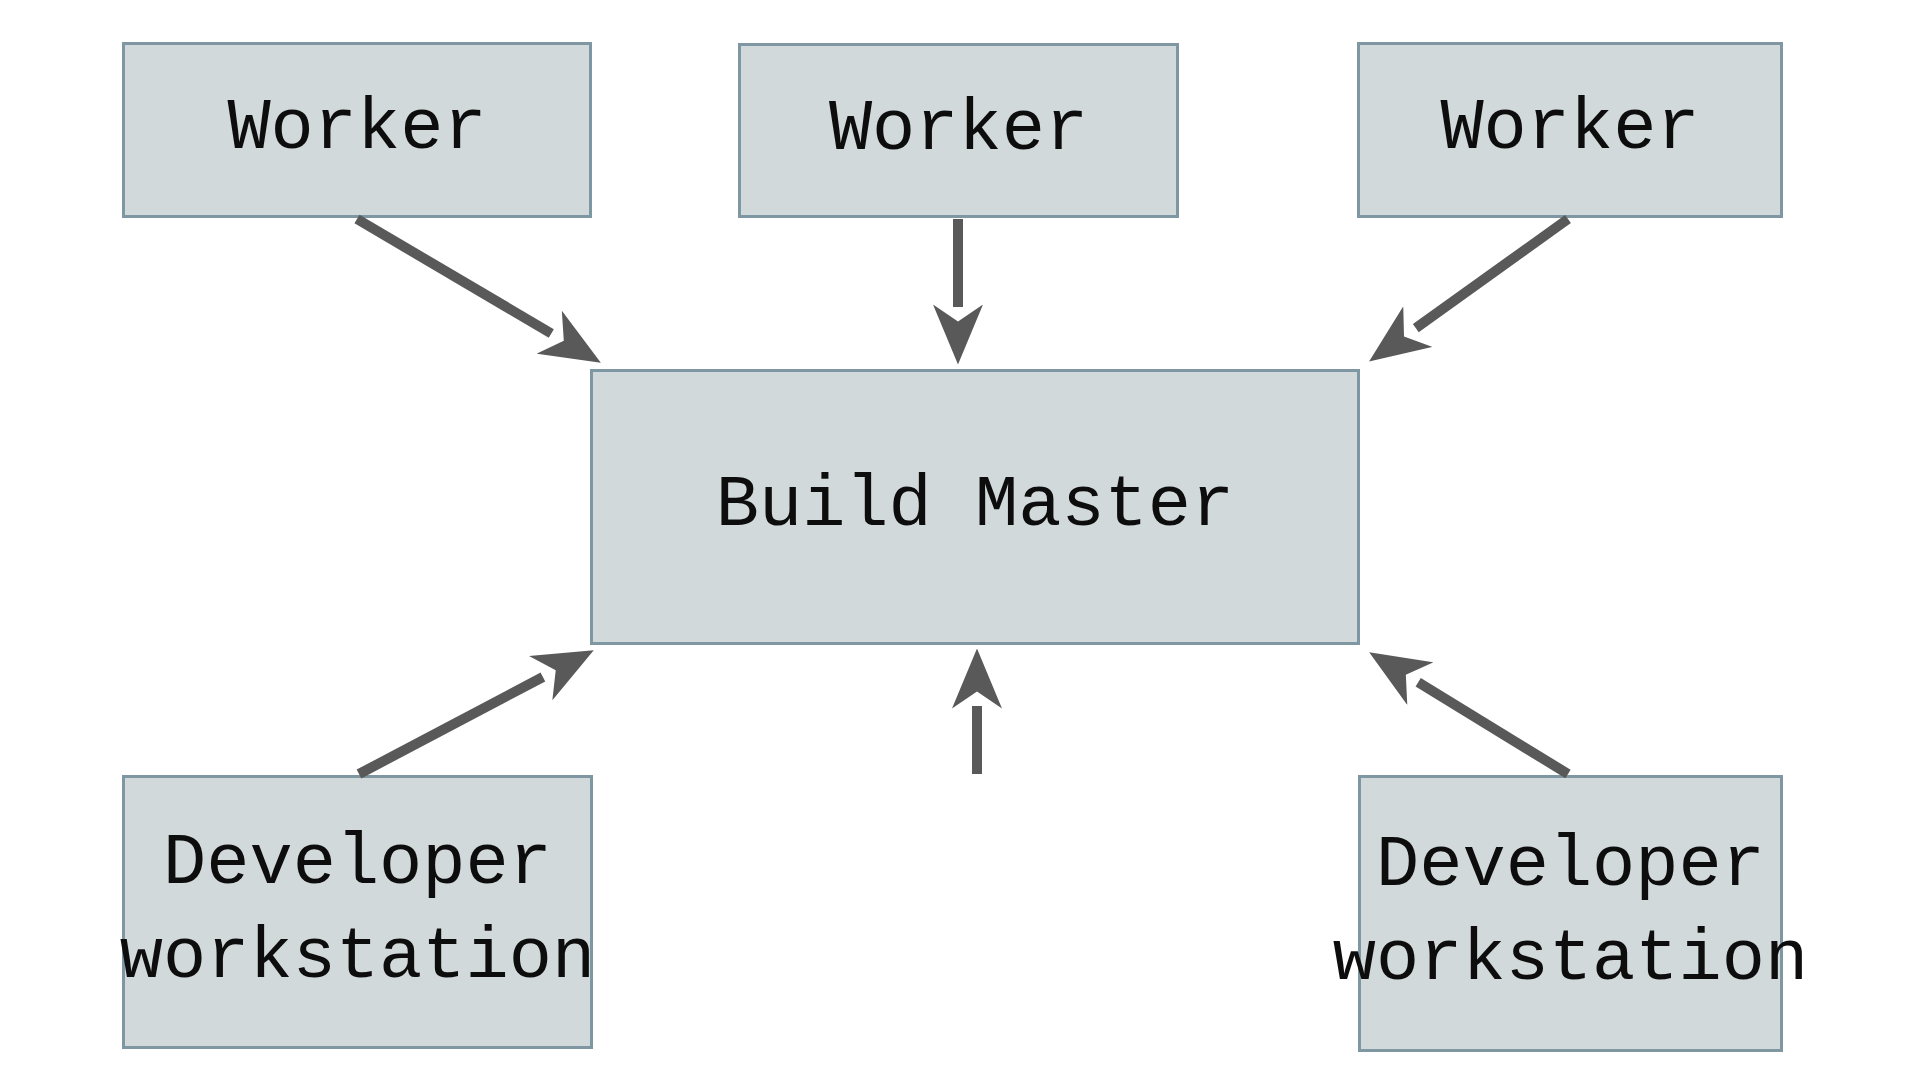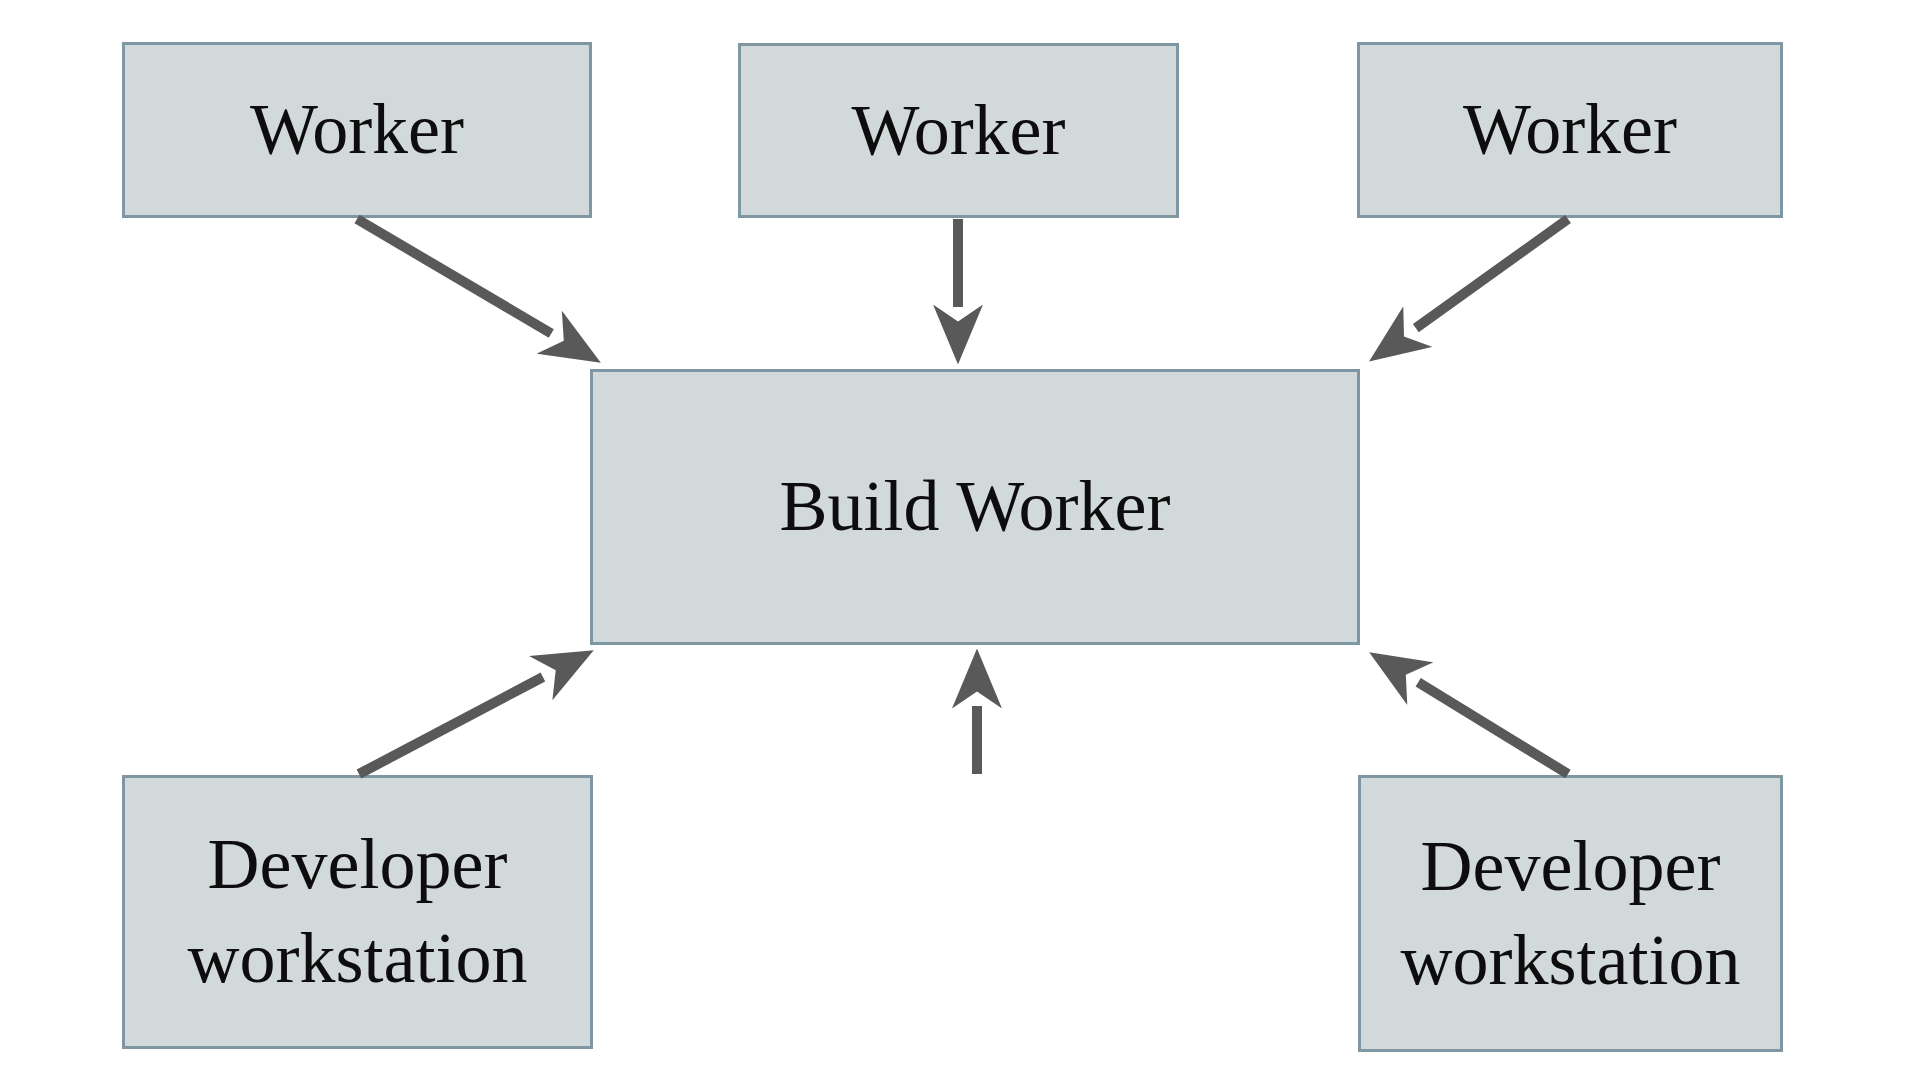--- a/index.html
+++ b/index.html
@@ -6,21 +6,21 @@
     margin: 0;
     padding: 0;
     background: #ffffff;
   }
   #stage {
     position: relative;
     width: 1910px;
     height: 1090px;
     background: #ffffff;
     overflow: hidden;
-    font-family: Liberation Serif, serif;
+    font-family: Liberation Mono, monospace;
   }
   .node {
     position: absolute;
     box-sizing: border-box;
     background: #d2d9db;
     border: 3px solid #7e97a3;
     display: flex;
     align-items: center;
     justify-content: center;
     text-align: center;
@@ -65,21 +65,21 @@
     <span>Worker</span>
   </div>
   <div class="node" id="worker-center">
     <span>Worker</span>
   </div>
   <div class="node" id="worker-right">
     <span>Worker</span>
   </div>
 
   <div class="node" id="build-master">
-    <span>Build Worker</span>
+    <span>Build Master</span>
   </div>
 
   <div class="node" id="dev-left">
     <span>Developer workstation</span>
   </div>
   <div class="node" id="dev-right">
     <span>Developer workstation</span>
   </div>
 
   <svg id="arrow-layer" viewBox="0 0 1910 1090" xmlns="http://www.w3.org/2000/svg">

